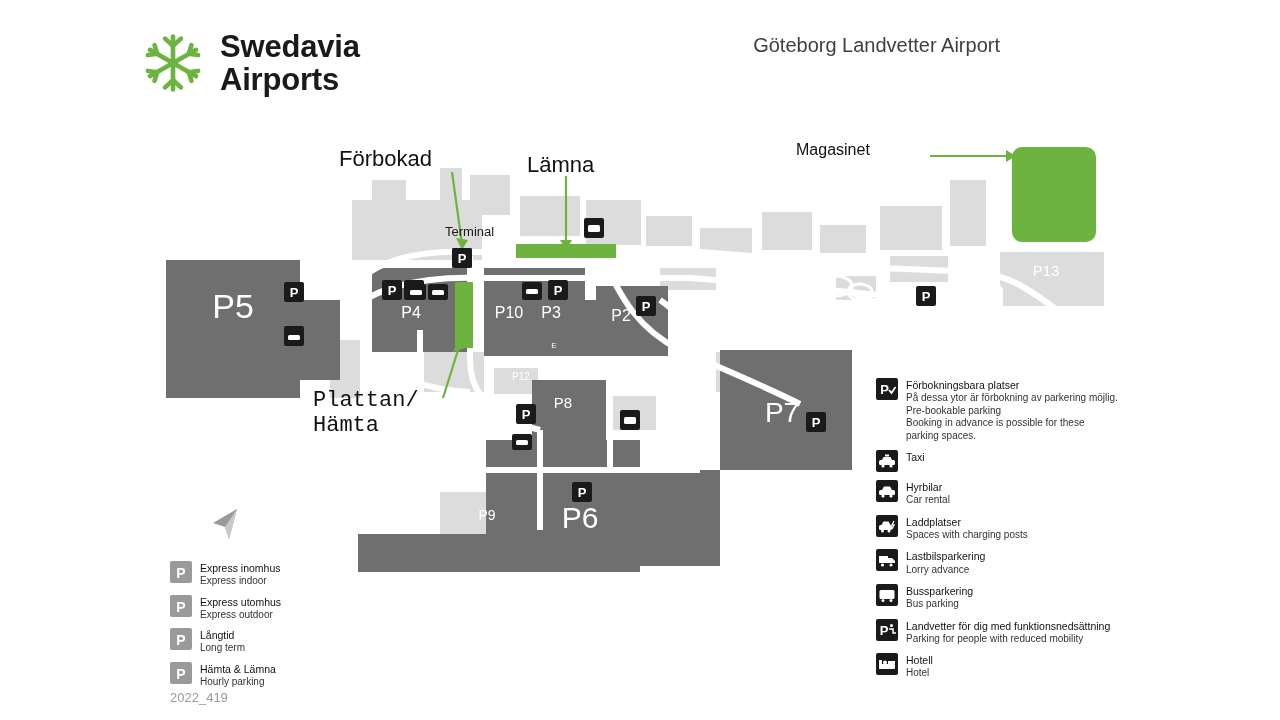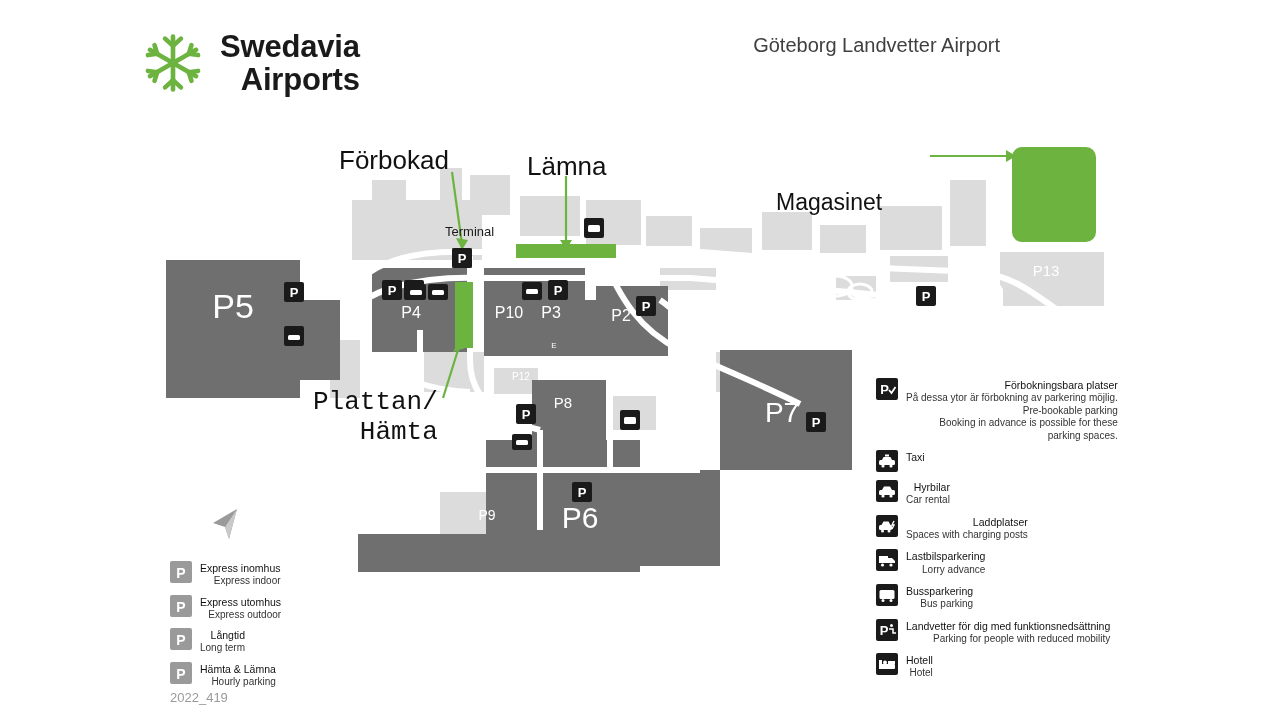--- a/index.html
+++ b/index.html
@@ -10,21 +10,20 @@
   body {
     font-family: "Liberation Sans", sans-serif;
     color: #1a1a1a;
   }
   #page {
     position: relative;
     width: 1172px;
     height: 720px;
     background: #ffffff;
     overflow: hidden;
-    text-align: right;
   }
 
   
   .logo-wrap {
     position: absolute;
     left: 140px;
     top: 30px;
     display: flex;
     align-items: center;
     gap: 14px;
@@ -48,28 +47,28 @@
   
   .map-canvas {
     position: absolute;
     left: 0; top: 0;
     width: 1280px; height: 720px;
   }
 
   
   .callout {
     position: absolute;
-    font-size: 26px;
+    font-size: 22px;
     color: #111;
     line-height: 1.15;
     white-space: pre-line;
   }
   #callout-forbokad { left: 339px; top: 146px; }
   #callout-lamna    { left: 527px; top: 152px; }
-  #callout-magasinet{ left: 776px; top: 141px; font-size: 23px; margin-top: 48px; }
+  #callout-magasinet{ left: 796px; top: 141px; font-size: 16px; }
   #callout-plattan  { left: 313px; top: 388px; font-family: Liberation Mono, monospace; }
 
   
   .legend {
     position: absolute;
   }
   .legend-row {
     display: flex;
     align-items: flex-start;
     margin-bottom: 7px;

